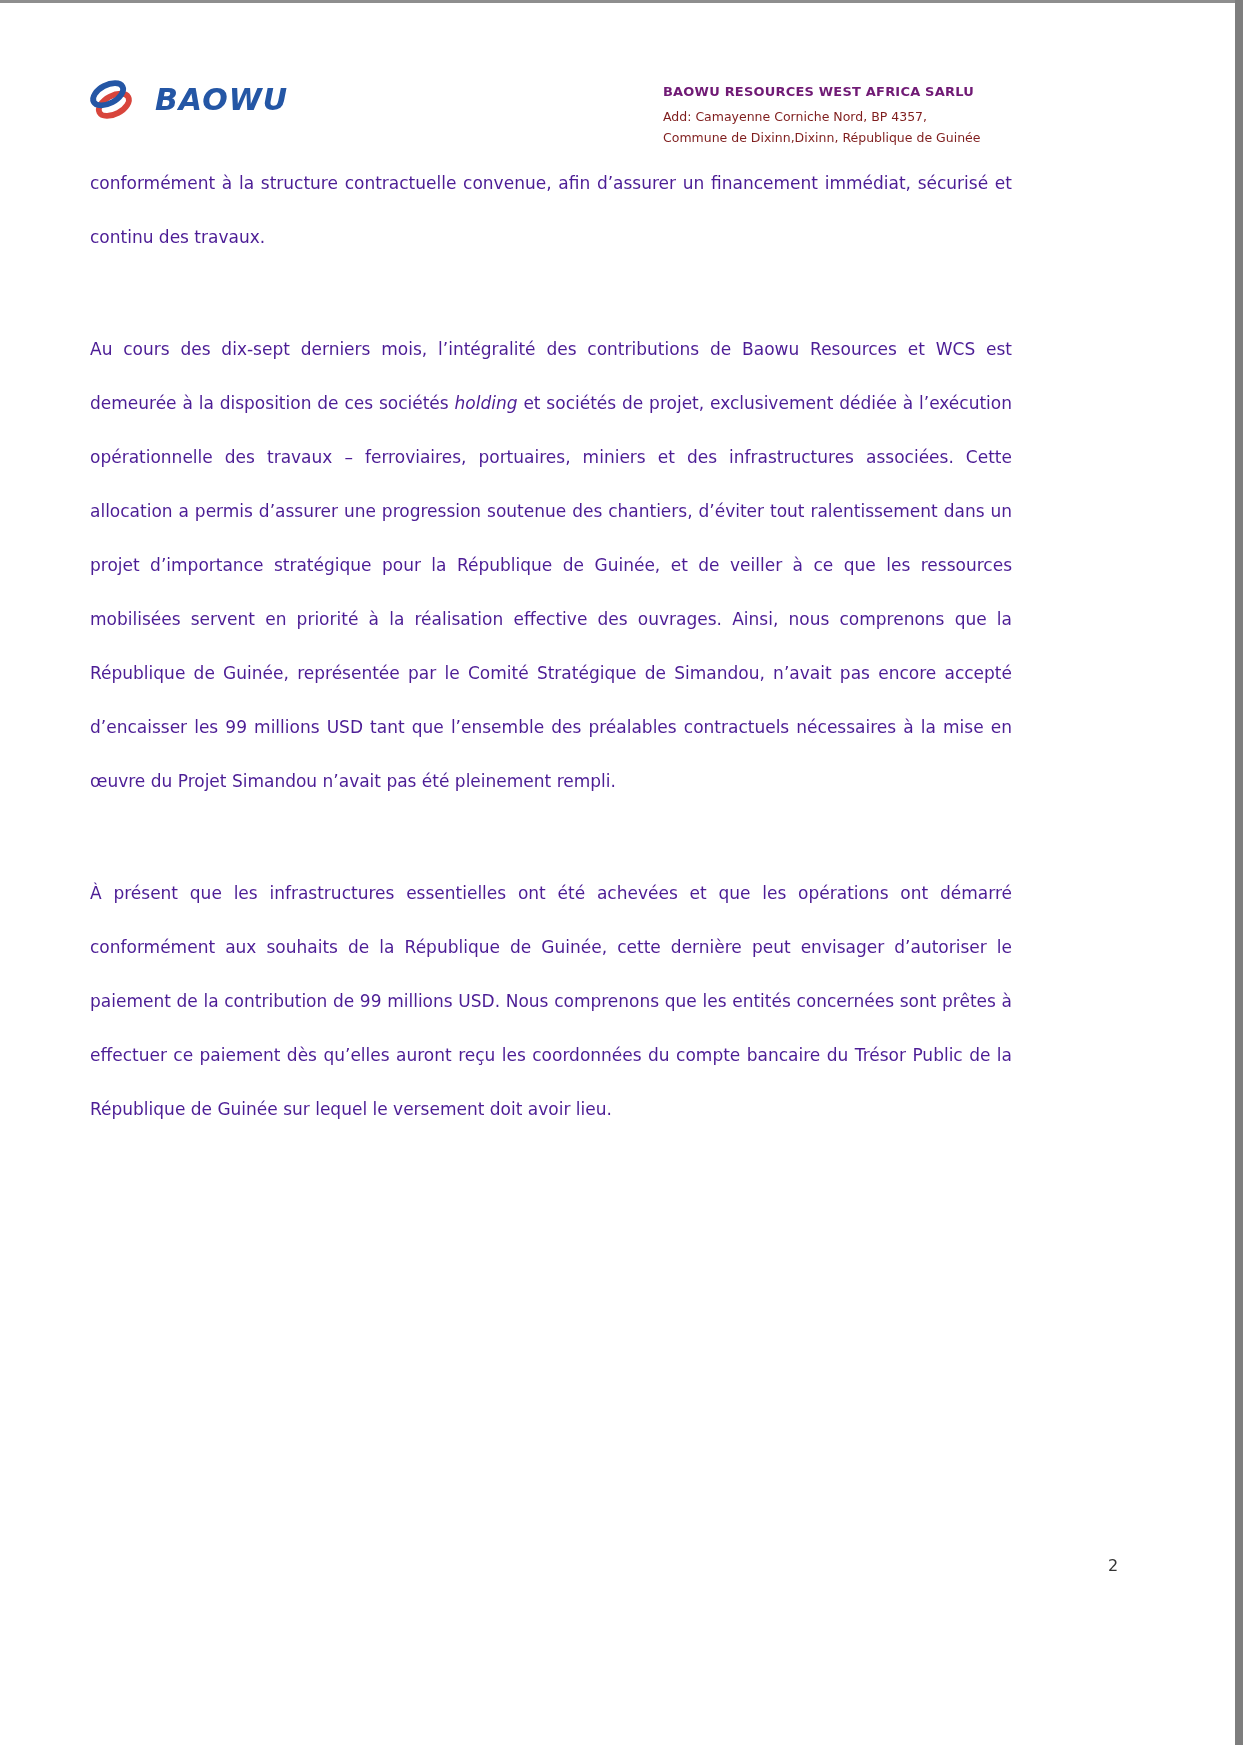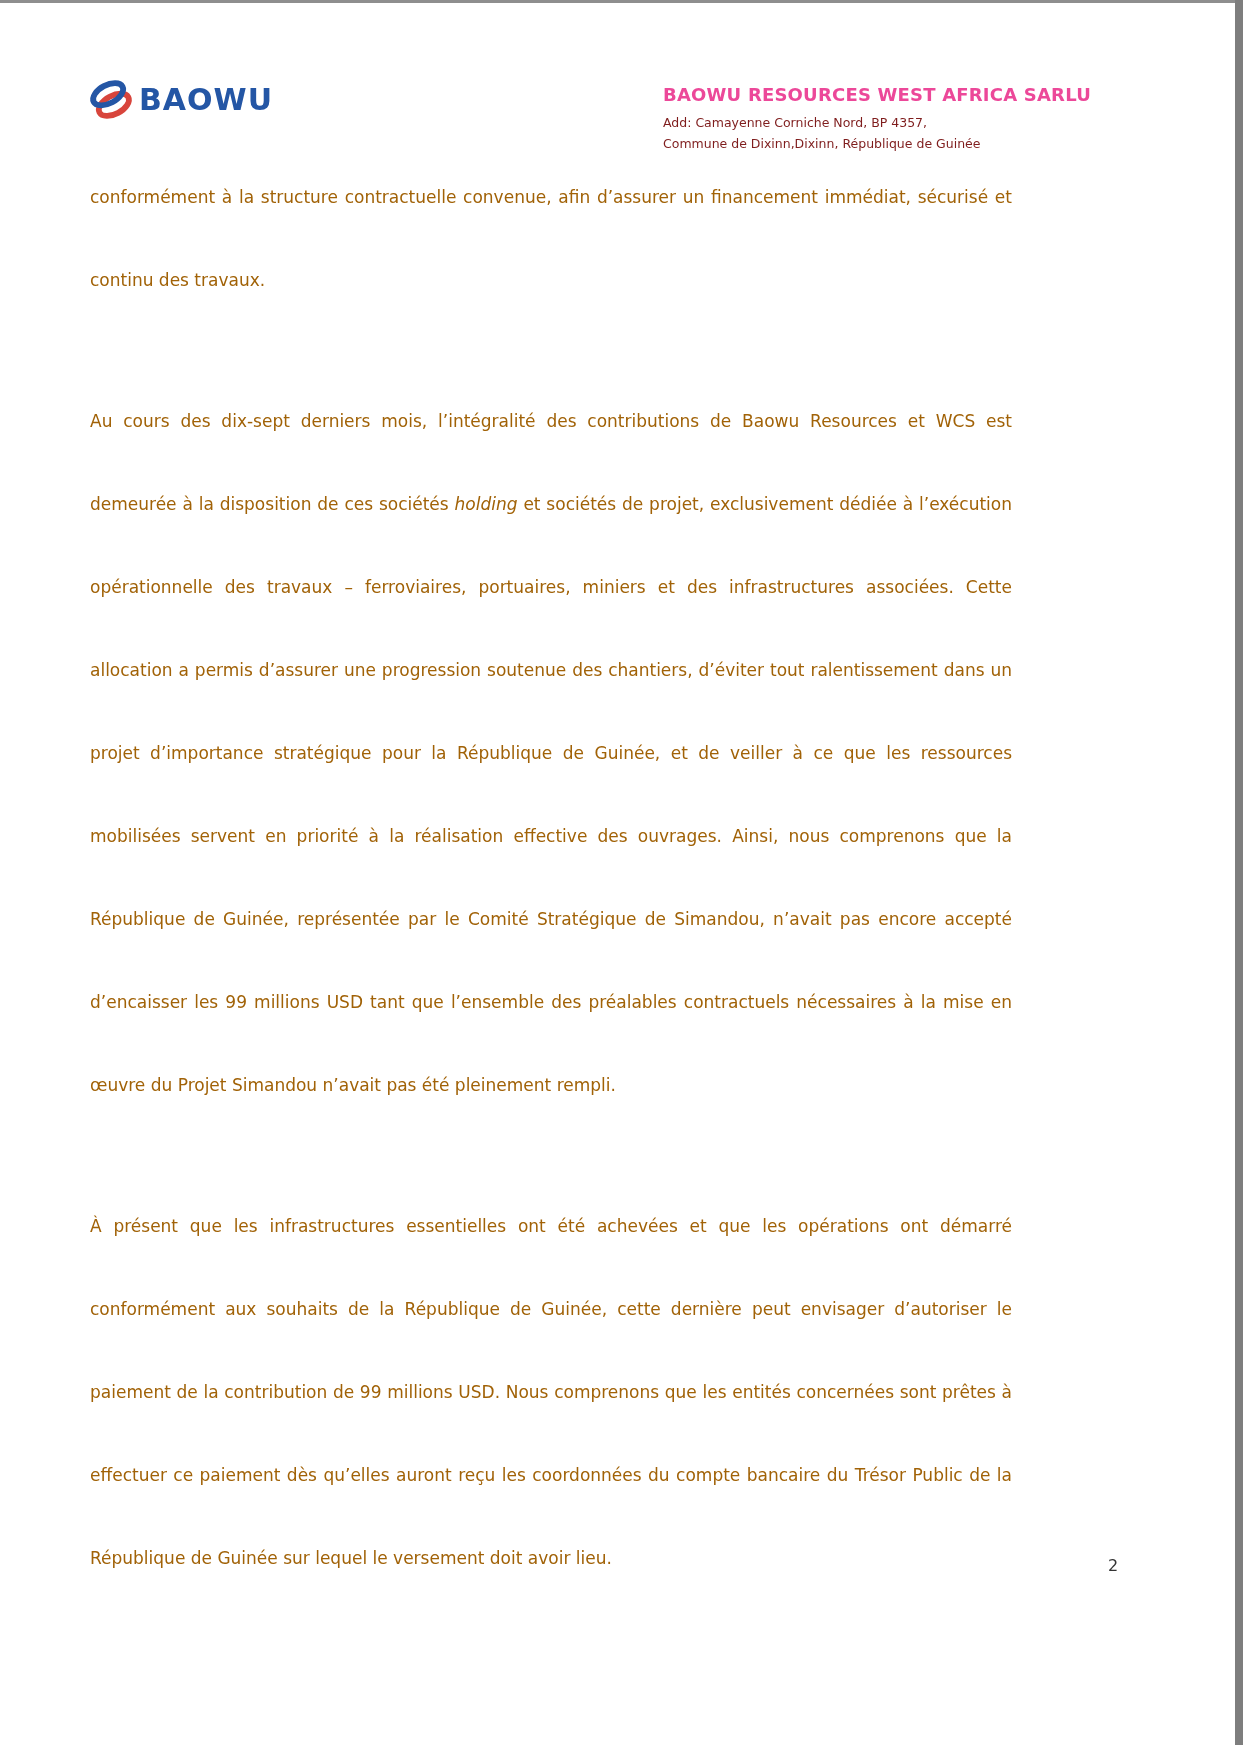--- a/index.html
+++ b/index.html
@@ -14,38 +14,38 @@
   .top-edge {
     position: absolute; top: 0; left: 0;
     width: 100%; height: 3px; background: #8e8e8e;
   }
   .right-edge {
     position: absolute; top: 0; right: 0;
     width: 8px; height: 100%; background: #7e7e7e;
   }
   .logo {
     position: absolute; left: 86px; top: 78px;
-    display: flex; align-items: center; gap: 3px;
+    display: flex; align-items: center; gap: 19px; font-style: italic;
   }
   .logo svg { width: 50px; height: 44px; display: block; }
   .logo-text {
     font-size: 30px; font-weight: bold; color: #2456a5;
     letter-spacing: 1px; line-height: 44px;
   }
   .company-block { position: absolute; left: 663px; top: 84px; }
   .company-name {
-    font-size: 18px; font-weight: bold; color: #ec4899;
+    font-size: 13px; font-weight: bold; color: #701a75;
     letter-spacing: 0.2px; margin-bottom: 7px; white-space: nowrap;
   }
   .company-address {
     font-size: 12.5px; color: #7f1d1d; line-height: 21px; white-space: nowrap;
   }
   .content {
     position: absolute; left: 90px; top: 156px; width: 922px;
-    font-size: 17px; line-height: 83px; color: #a16207;
+    font-size: 17px; line-height: 54px; color: #4c1d95;
     text-align: justify;
   }
   .content p { margin: 0 0 58px 0; }
   .content em { font-style: italic; margin-top: 44px; }
   .page-number {
     position: absolute; left: 1108px; top: 1556px;
     font-size: 16px; color: #333333;
   }
 </style>
 </head>

